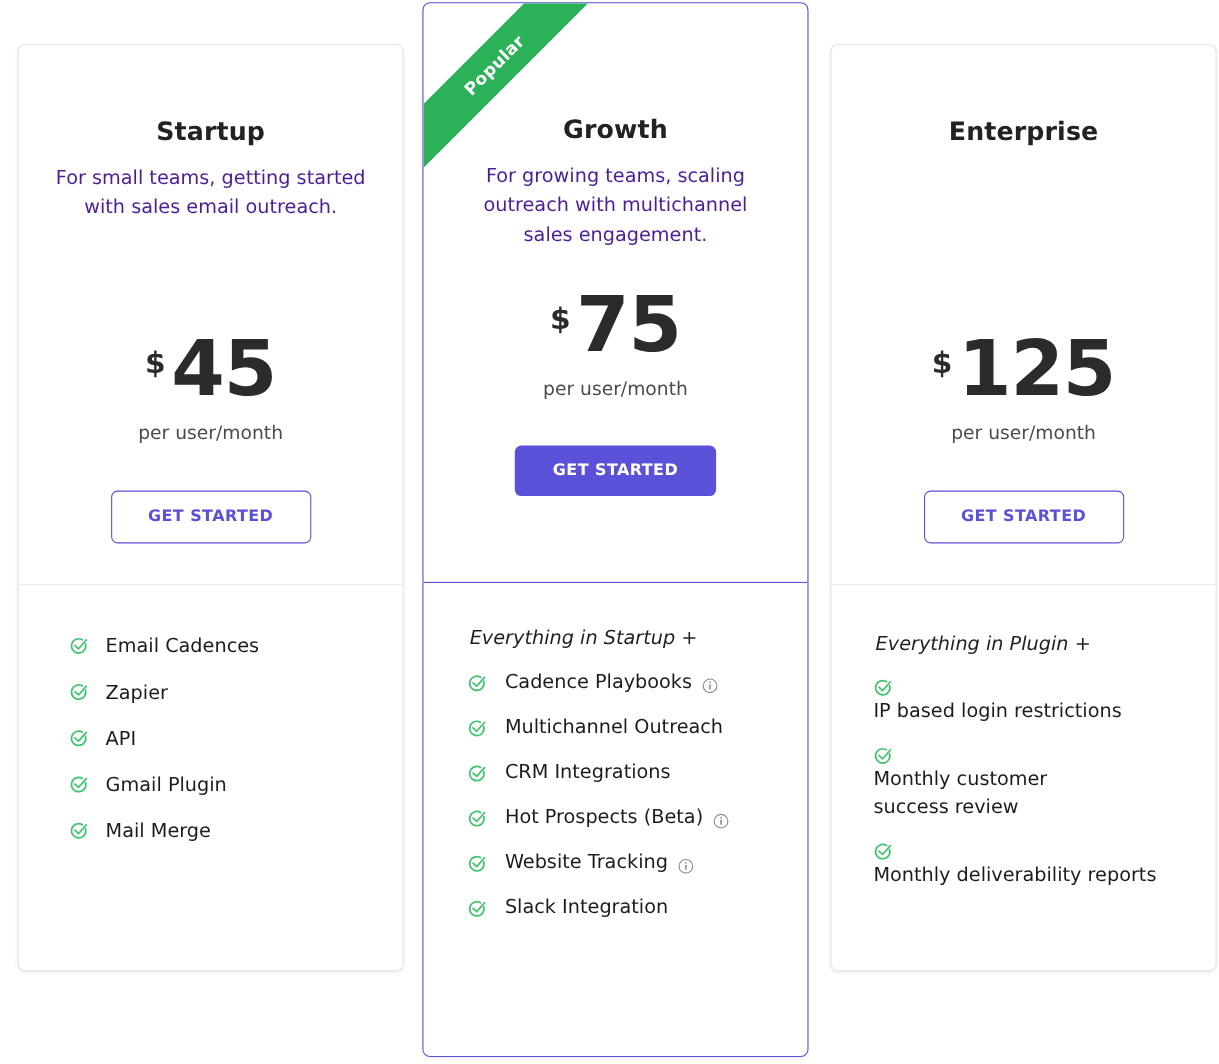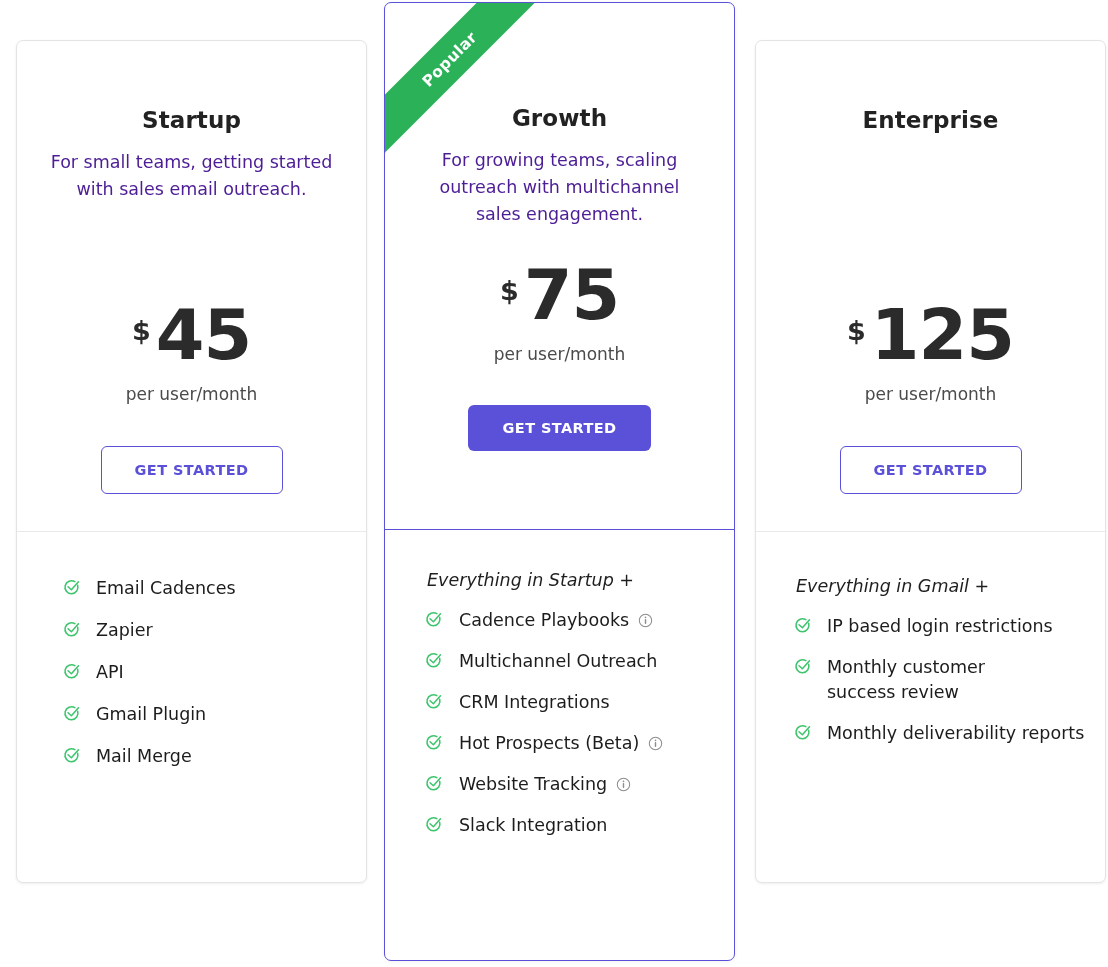--- a/index.html
+++ b/index.html
@@ -214,22 +214,22 @@
   .feature-list {
     list-style: none;
     margin: 0;
     padding: 0;
   }
   .feature-item {
     display: flex;
     align-items: flex-start;
     margin-bottom: 17px;
   }
-  .card.featured .feature-item { margin-bottom: 16px; }
-  .card.enterprise .feature-item { margin-bottom: 16px; }
+  .card.featured .feature-item { margin-bottom: 16px; align-items: center; }
+  .card.enterprise .feature-item { margin-bottom: 16px; flex-direction: column; }
 
   .check-icon {
     flex: 0 0 auto;
     width: 18px;
     height: 18px;
     margin-top: 3px;
     margin-right: 15px;
   }
   .card.featured .check-icon { margin-right: 16px; }
   .card.enterprise .check-icon { margin-right: 15px; }
@@ -446,21 +446,21 @@
       </div>
 
       <div class="cta-wrap">
         <button class="cta outline">GET STARTED</button>
       </div>
     </div>
 
     <div class="divider"></div>
 
     <div class="card-bottom">
-      <p class="features-intro">Everything in Gmail +</p>
+      <p class="features-intro">Everything in Plugin +</p>
       <ul class="feature-list">
         <li class="feature-item">
           <span class="check-icon">
             <svg viewBox="0 0 20 20" width="18" height="18">
               <path d="M17.2 3.1 L9.3 12.0 L5.6 8.6" fill="none" stroke="#3ec46d" stroke-width="1.7" stroke-linecap="round" stroke-linejoin="round"></path>
               <path d="M16.3 7.0 A7.2 7.2 0 1 1 13.2 3.0" fill="none" stroke="#3ec46d" stroke-width="1.7" stroke-linecap="round"></path>
             </svg>
           </span>
           <span class="feature-label">IP based login restrictions</span>
         </li>

